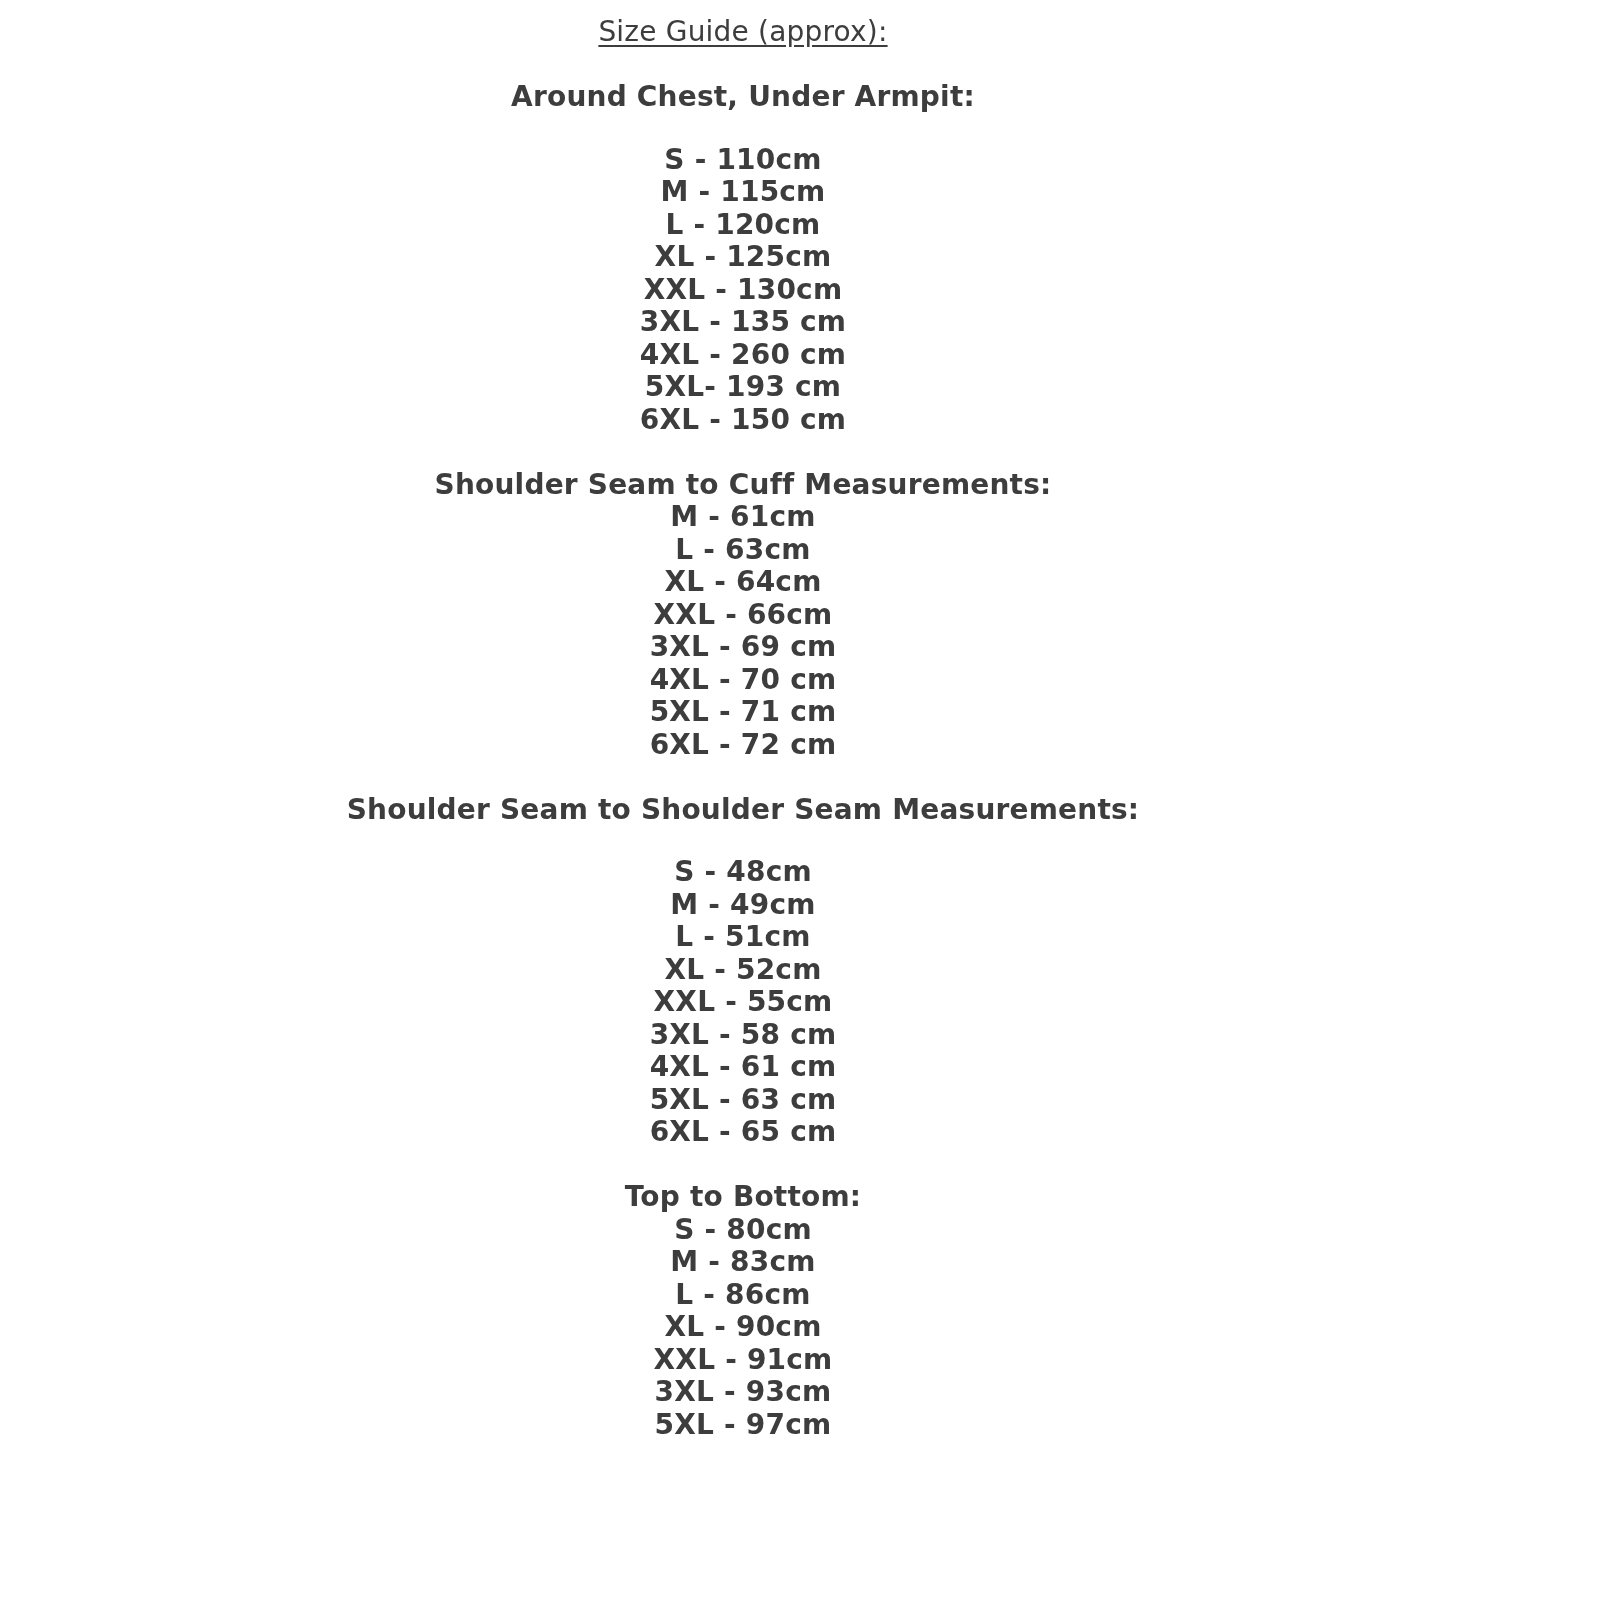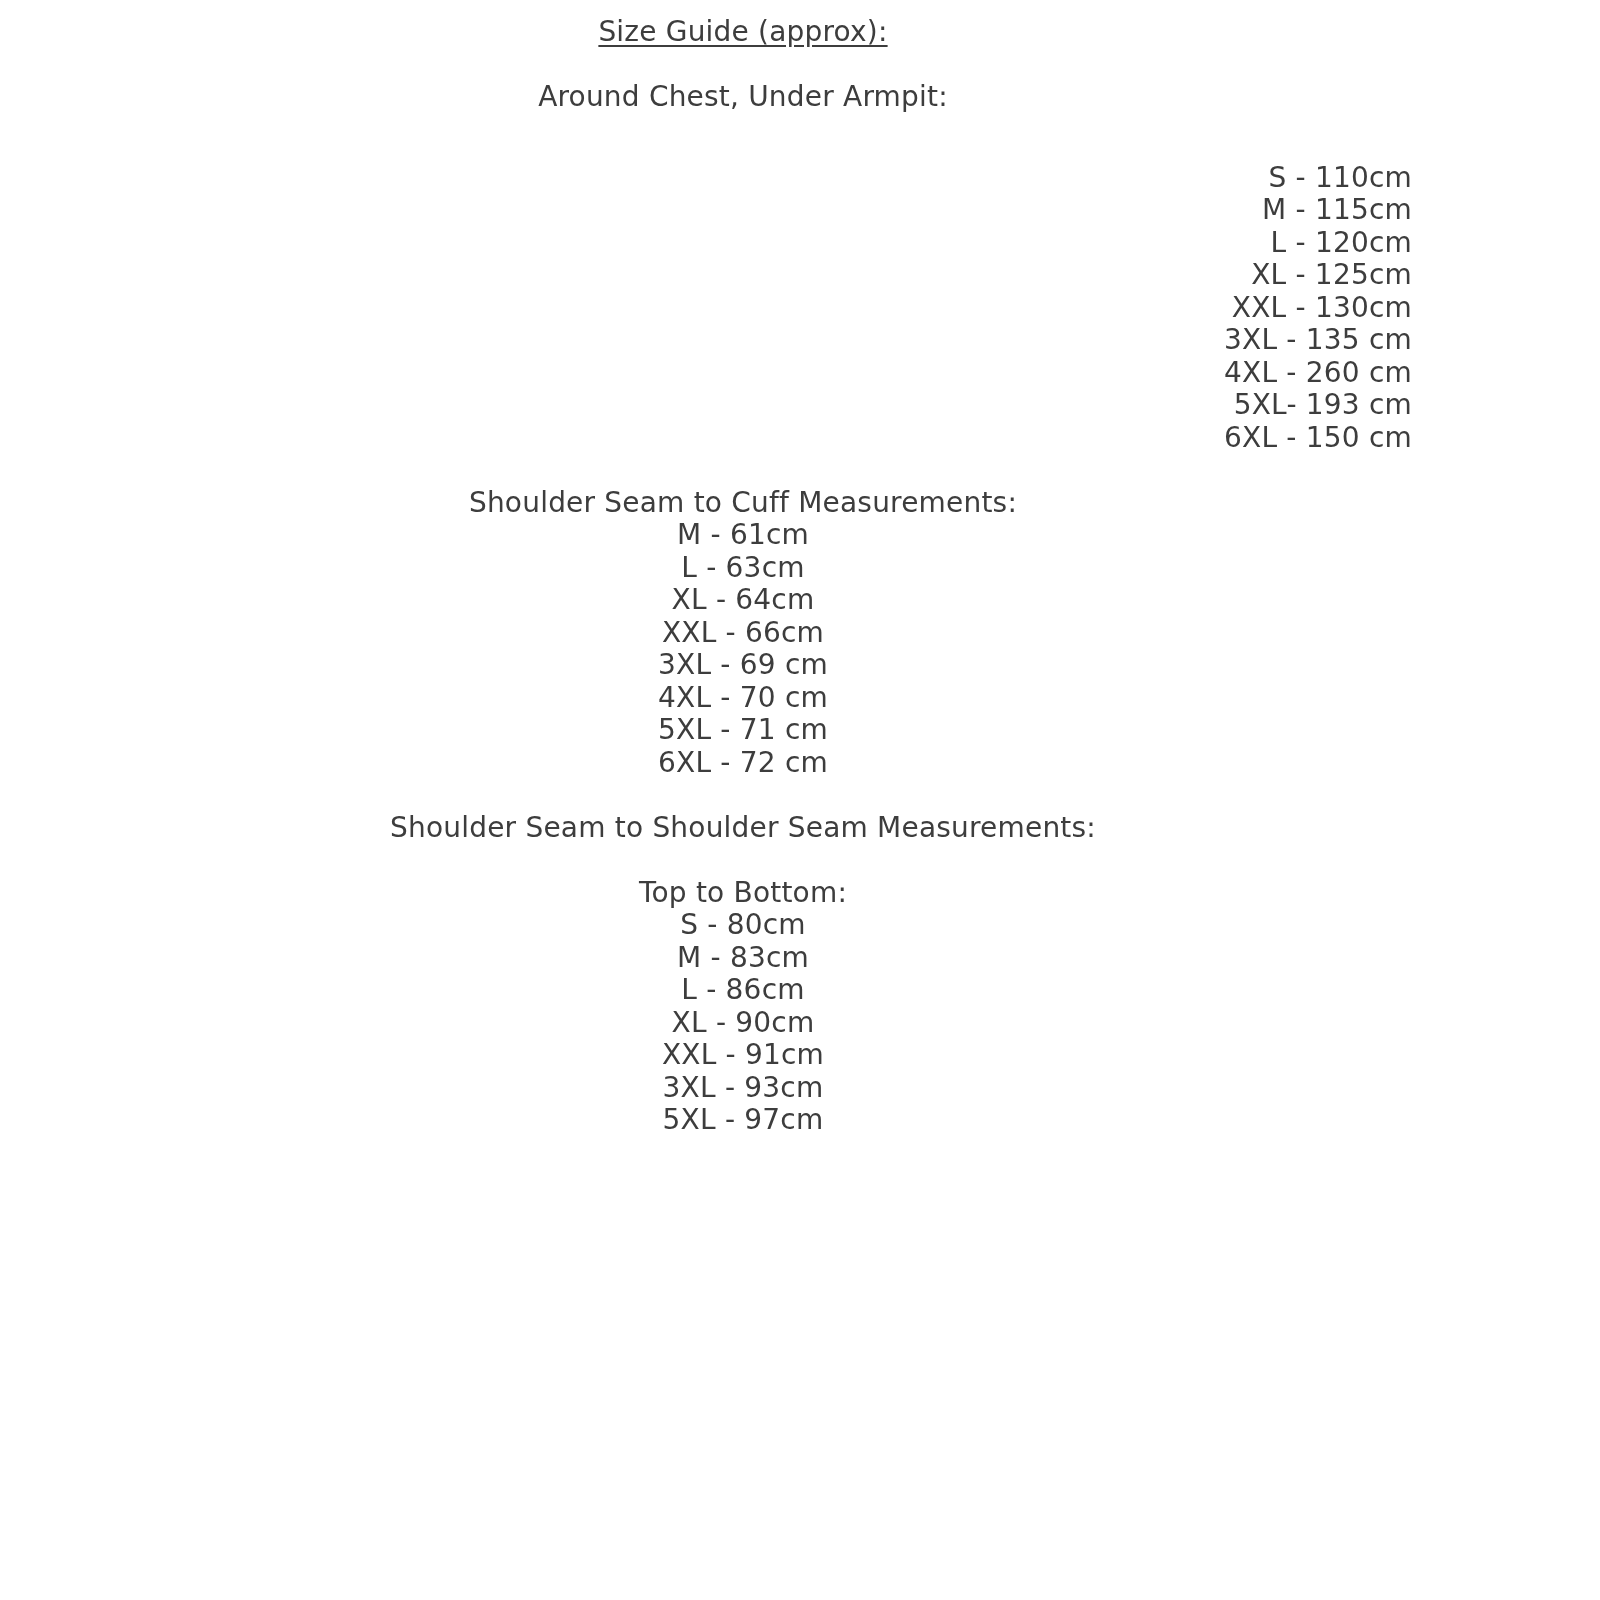--- a/index.html
+++ b/index.html
@@ -22,24 +22,24 @@
     font-size: 28px;
     line-height: 32.5px;
     letter-spacing: 0.2px;
   }
   .title {
     text-decoration: underline;
     text-underline-offset: 4px;
   }
   .section {
     margin-top: 32.5px; 
+    font-weight: bold;
   }
   .section.gap-after-heading .items {
-    margin-top: 48px; 
-    text-align: right;
+    margin-top: 30px; 
   }
   .heading, .item, .title {
     white-space: pre;
   }
 </style>
 </head>
 <body style="background: rgb(255, 255, 255); color: rgb(61, 61, 61);">
 
 <main class="page">
   <div class="title">Size Guide (approx):</div>
@@ -68,20 +68,31 @@
           <div class="item">XXL - 66cm</div>
           <div class="item">3XL - 69 cm</div>
           <div class="item">4XL - 70 cm</div>
           <div class="item">5XL - 71 cm</div>
           <div class="item">6XL - 72 cm</div>
         </div>
   </section>
 
   <section class="section gap-after-heading">
     <div class="heading">Shoulder Seam to Shoulder Seam Measurements:</div>
+    <div class="items">
+          <div class="item">S - 48cm</div>
+          <div class="item">M - 49cm</div>
+          <div class="item">L - 51cm</div>
+          <div class="item">XL - 52cm</div>
+          <div class="item">XXL - 55cm</div>
+          <div class="item">3XL - 58 cm</div>
+          <div class="item">4XL - 61 cm</div>
+          <div class="item">5XL - 63 cm</div>
+          <div class="item">6XL - 65 cm</div>
+        </div>
   </section>
 
   <section class="section">
     <div class="heading">Top to Bottom:</div>
     <div class="items">
           <div class="item">S - 80cm</div>
           <div class="item">M - 83cm</div>
           <div class="item">L - 86cm</div>
           <div class="item">XL - 90cm</div>
           <div class="item">XXL - 91cm</div>

